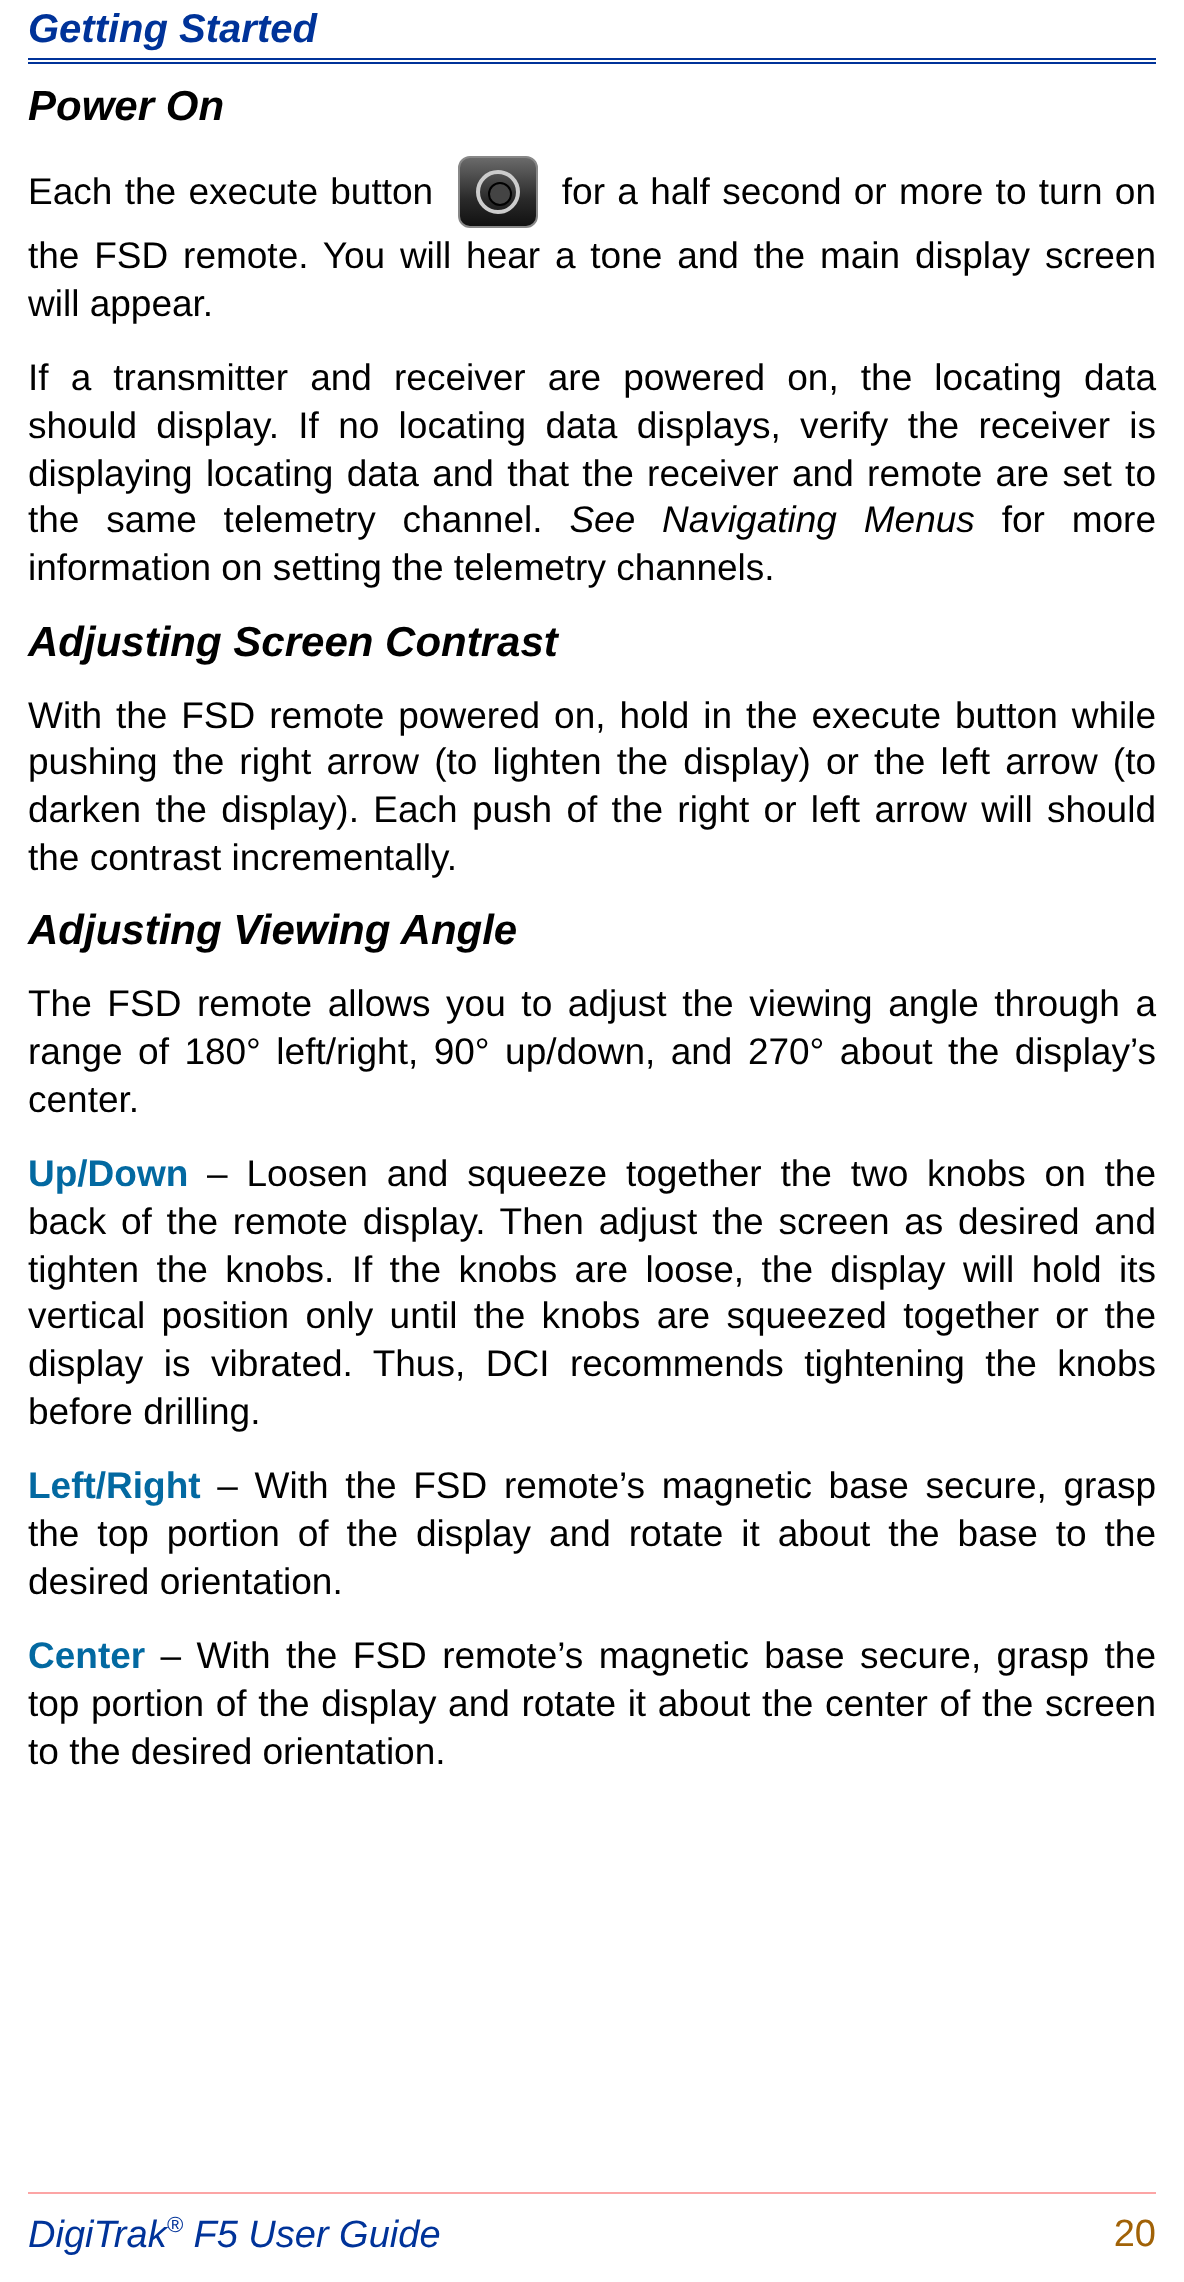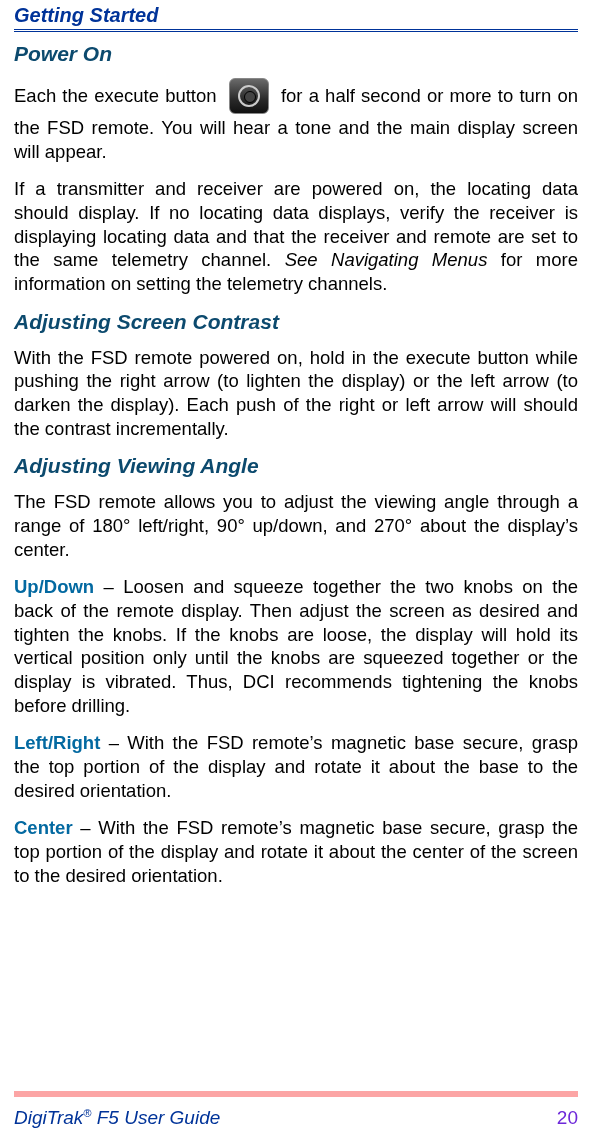--- a/index.html
+++ b/index.html
@@ -19,21 +19,21 @@
     font-weight: bold;
     font-size: 20px;
     margin: 4px 0 2px 0;
   }
   .double-rule {
     border-top: 3px double #003399;
     height: 0;
     margin-bottom: 6px;
   }
   h2.subhead {
-    color: #0c4a6e;
+    color: #000000;
     font-style: italic;
     font-weight: bold;
     font-size: 21px;
     margin: 10px 0 12px 0;
   }
   p {
     font-size: 18.5px;
     line-height: 1.28;
     margin: 0 0 14px 0;
     text-align: justify;
@@ -72,35 +72,35 @@
   .ital { font-style: italic; }
   .term {
     color: #0369a1;
     font-weight: bold;
   }
   .footer {
     position: absolute;
     bottom: 12px;
     left: 14px;
     right: 14px;
-    border-top: 6px solid #fca5a5;
+    border-top: 1px solid #fca5a5;
     padding-top: 10px;
     display: flex;
     justify-content: space-between;
     font-size: 19px;
   }
   .footer .ft-left {
     color: #003399;
     font-style: italic;
   }
   .footer .ft-left sup {
     font-size: 11px;
   }
   .footer .ft-right {
-    color: #6d28d9;
+    color: #a16207;
     text-align: right;
   }
 </style>
 </head>
 <body>
 
 <h1 class="title">Getting Started</h1>
 <div class="double-rule"></div>
 
 <h2 class="subhead">Power On</h2>

